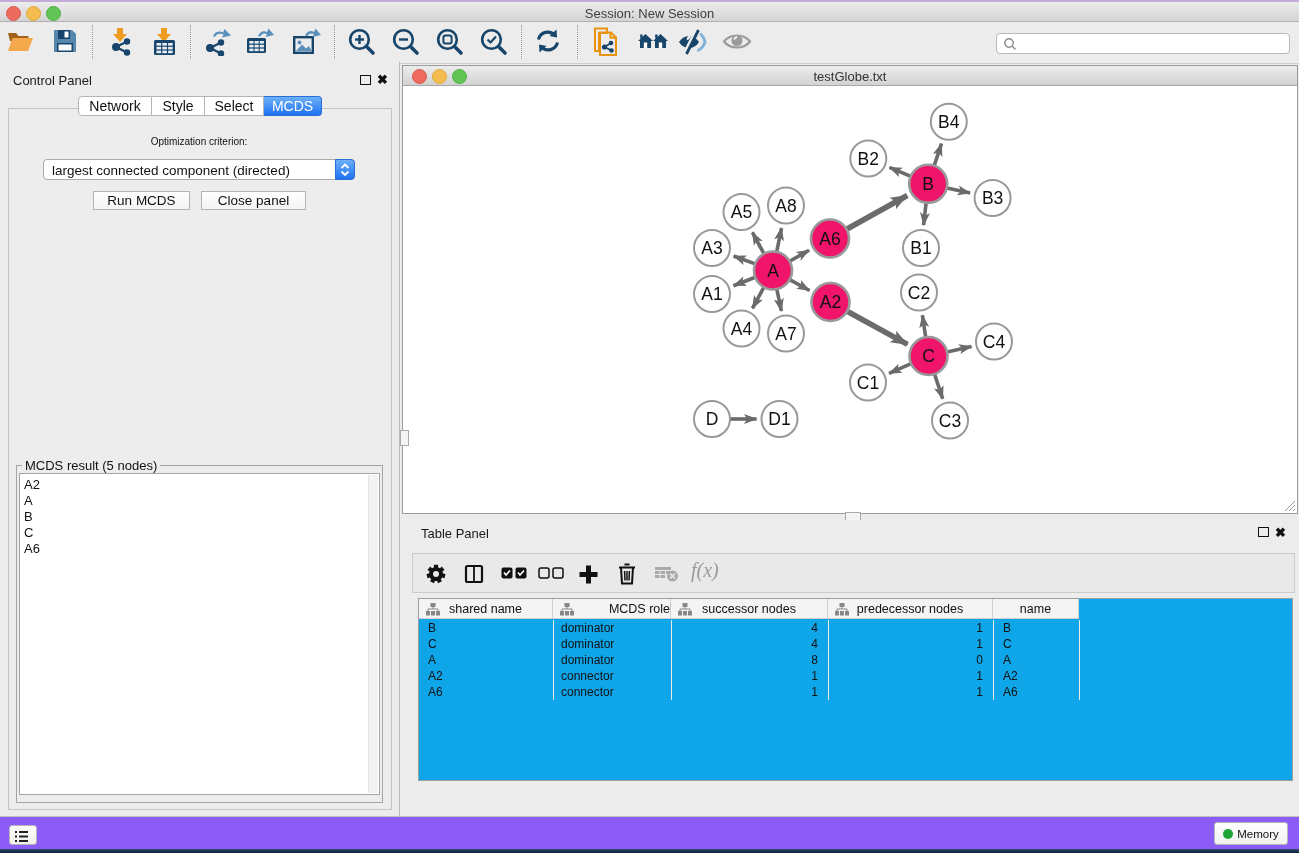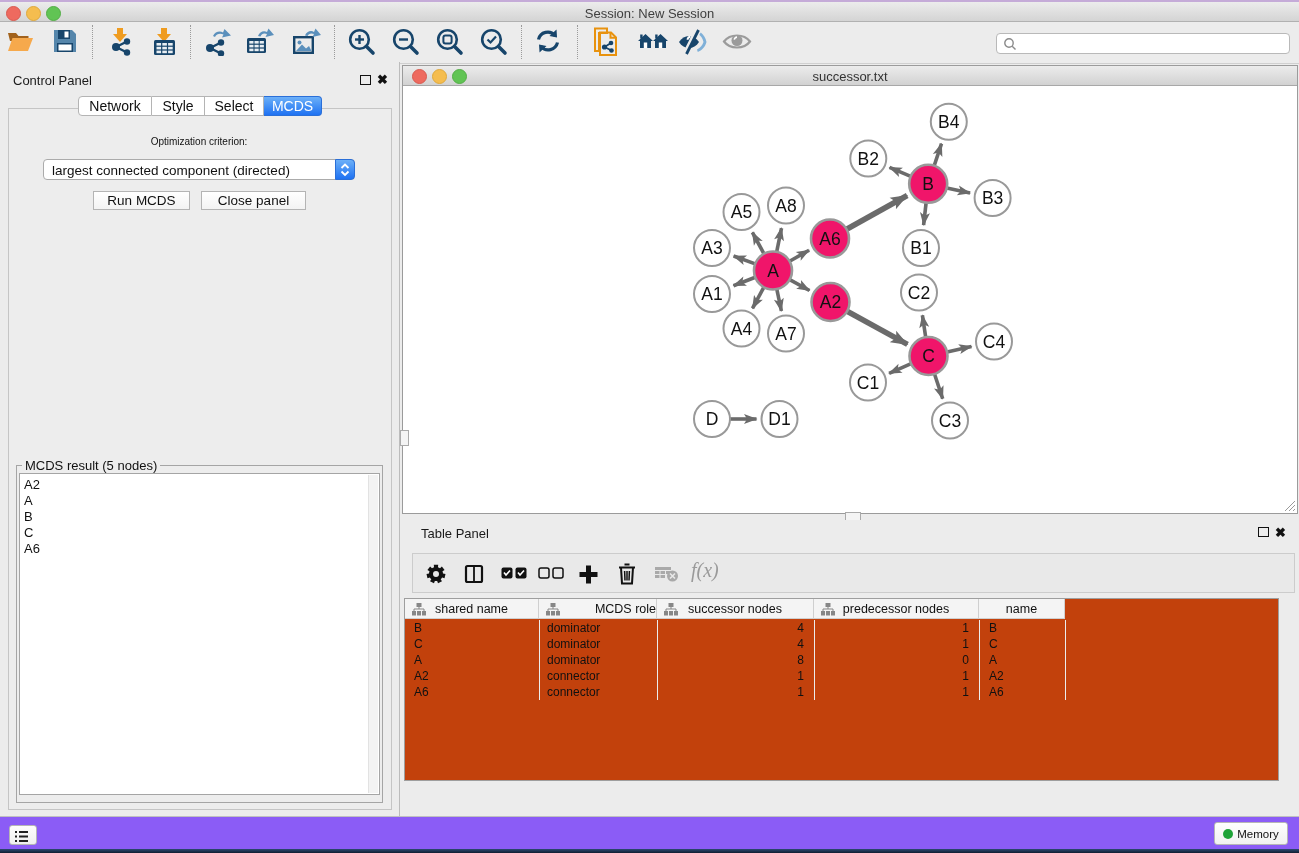--- a/index.html
+++ b/index.html
@@ -37,21 +37,21 @@
   #mcds-fieldset{left:16px;top:403px;width:365px;height:336px;border:1px solid #a5a5a5;}
   #mcds-list{left:2px;top:7px;width:359px;height:320px;background:#fff;border:1px solid #a5a5a5;
      font-size:13px;line-height:16px;color:#111;}
   
   #netwin{left:402px;top:63px;width:894px;height:447px;background:#fff;border:1px solid #9b9b9b;}
   #nettitle{left:0;top:0;width:894px;height:19px;background:linear-gradient(#ececec,#d2d2d2);
      border-bottom:1px solid #a8a8a8;}
   
   #tablepanel{left:400px;top:518px;width:899px;height:300px;background:#ececec;}
   #ttoolbar{left:12px;top:33px;width:881px;height:38px;background:#e9e9e9;border:1px solid #cccccc;}
-  #ttable{left:4px;top:78px;width:873px;height:181px;background:#c2410c;border:1px solid #9e9e9e;}
+  #ttable{left:18px;top:78px;width:873px;height:181px;background:#0ea5e9;border:1px solid #9e9e9e;}
   .thead{height:20px;display:flex;font-size:12.5px;color:#111;}
   .thcell{background:#f4f4f4;border-right:1px solid #cfcfcf;border-bottom:1px solid #cfcfcf;display:flex;align-items:center;justify-content:center;position:relative;}
   .trow{height:16px;font-size:12px;color:#111;position:relative;}
   .tcell{position:absolute;top:2px;}
   
   #bottombar{left:0;top:814px;width:1299px;height:34px;background:#8b5cf6;border-top:1px solid #c0c0c0;}
   #membtn{left:1214px;top:5px;width:72px;height:21px;background:linear-gradient(#fefefe,#f1f1f1);
      border:1px solid #b6b6b6;border-radius:3px;font-size:11.5px;color:#111;
      display:flex;align-items:center;justify-content:center;gap:4px;}
   .seg{display:flex;font-size:13px;height:20px;}
@@ -245,21 +245,21 @@
     </div>
   </div>
   <div class="abs" id="netwin">
     <svg class="abs" style="left:0;top:0;" width="10" height="8" viewBox="0 0 10 8">
         <path d="M0 8 L8 0 L10 2 L2 8 Z" fill="#5b8fd6"></path>
       </svg>
     <div class="abs" id="nettitle">
       <div class="abs light lr" style="left:9px;top:3px;"></div>
       <div class="abs light ly" style="left:29px;top:3px;"></div>
       <div class="abs light lg" style="left:49px;top:3px;"></div>
-      <div class="abs" style="top:3px;width:100%;text-align:center;font-size:13px;color:#333;">successor.txt</div>
+      <div class="abs" style="top:3px;width:100%;text-align:center;font-size:13px;color:#333;">testGlobe.txt</div>
     </div>
     <svg class="abs" style="left:0;top:20px;" width="894" height="427" viewBox="402 85 894 427">
       <defs>
         <marker id="arr" markerUnits="userSpaceOnUse" markerWidth="15" markerHeight="11" refX="13" refY="5.5" orient="auto">
           <path d="M0.5,0.5 L14,5.5 L0.5,10.5 L3.6,5.5 Z" fill="#6b6b6b"></path>
         </marker>
         <marker id="arrT" markerUnits="userSpaceOnUse" markerWidth="19" markerHeight="14" refX="17" refY="7" orient="auto">
           <path d="M0.5,0.5 L18,7 L0.5,13.5 L4.2,7 Z" fill="#6b6b6b"></path>
         </marker>
       </defs>

